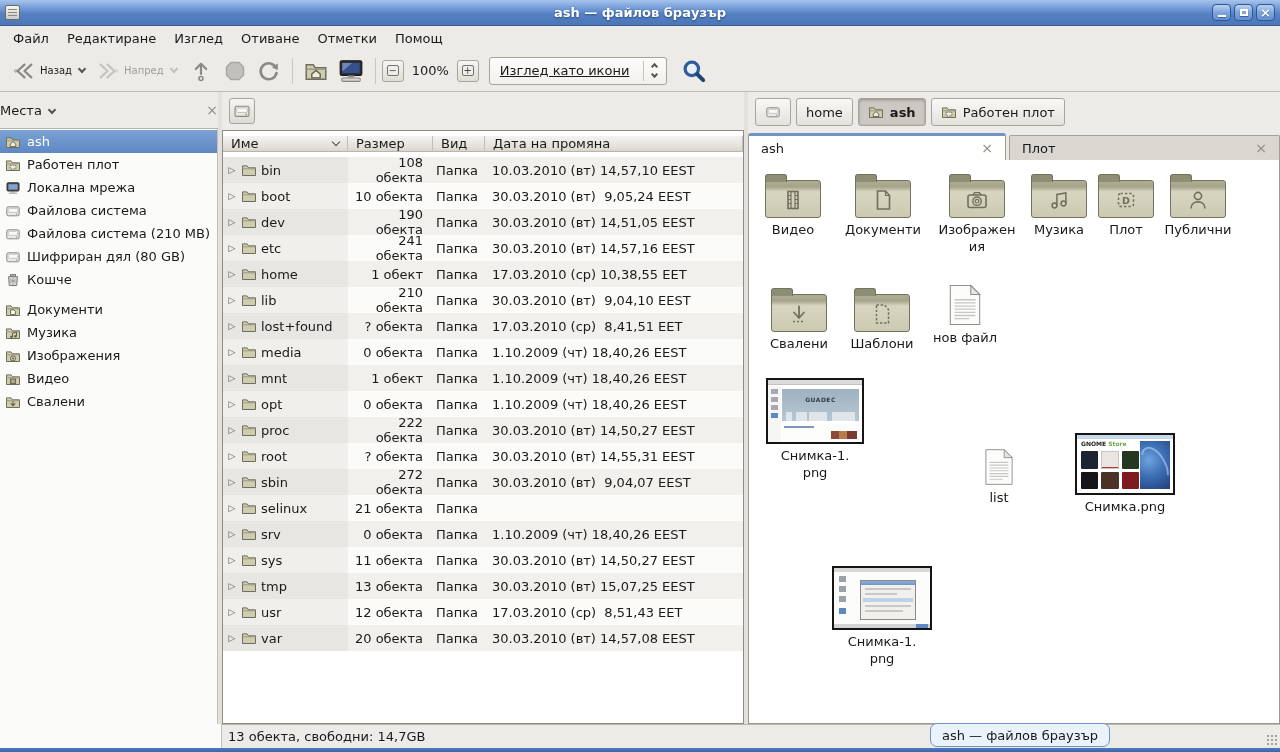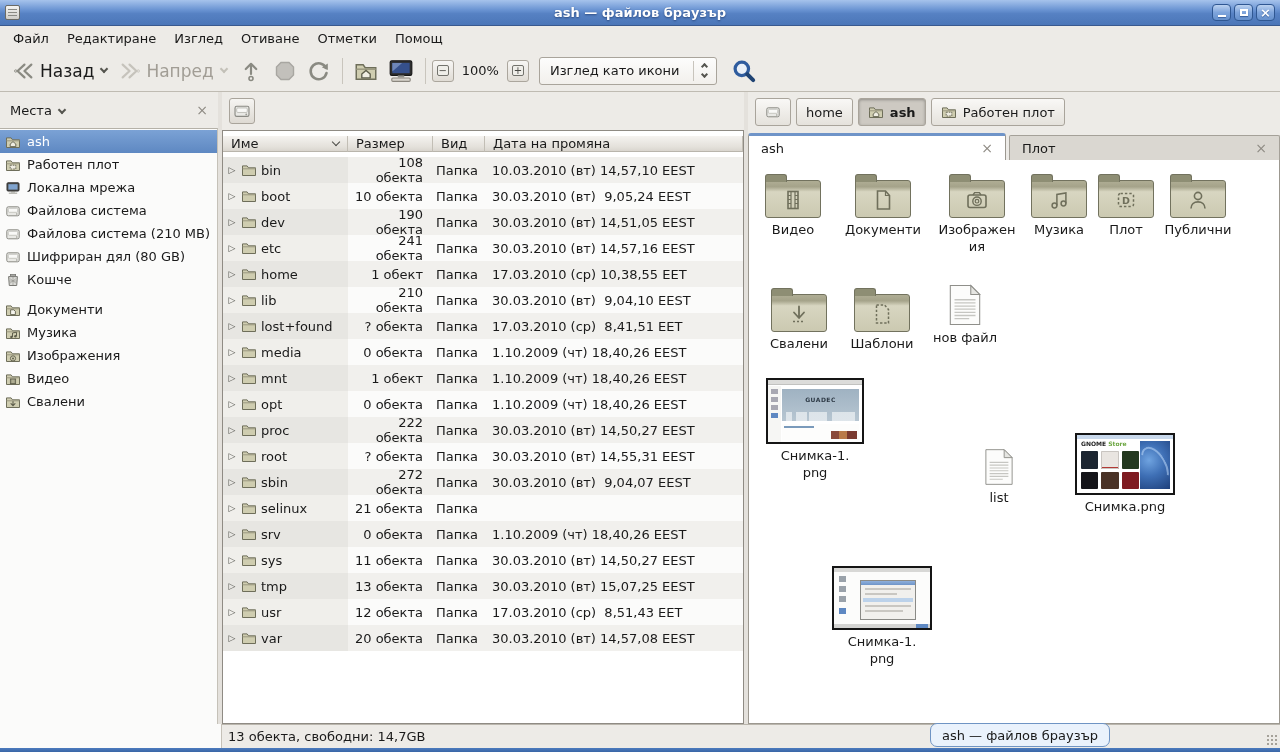--- a/index.html
+++ b/index.html
@@ -19,45 +19,45 @@
     background:linear-gradient(#BCD2F0,#7FA5DC 50%,#6590CC);display:flex;align-items:center;justify-content:center;position:relative;}
   .wbtn .g-min{width:8px;height:2px;background:#FFF;margin-top:6px;box-shadow:0 1px 1px #3D64A0;}
   .wbtn .g-max{width:8px;height:7px;border:2px solid #FFF;box-shadow:0 1px 1px #3D64A0;}
   .wbtn .g-close{color:#FFF;font-size:13px;font-weight:bold;line-height:1;text-shadow:0 1px 1px #3D64A0;}
   
   .menubar{height:24px;display:flex;align-items:center;padding-left:4px;}
   .menu-item{padding:3px 9px;}
   
   .toolbar{height:42px;display:flex;align-items:center;padding:0 8px;border-bottom:1px solid #BFBBB2;}
   .tb-btn{display:flex;align-items:center;gap:5px;padding:4px 5px;border-radius:3px;}
-  .tb-label{font-size:17px;}
+  .tb-label{font-size:10px;}
   .disabled .tb-label{color:#A19D95;}
   .chev{width:6px;height:6px;border-right:2px solid #55554F;border-bottom:2px solid #55554F;
     transform:rotate(45deg);margin:-3px 2px 0 2px;}
   .chev.light{border-color:#C3C0B8;}
   .tb-sep{width:1px;height:26px;background:#C9C5BD;margin:0 6px;}
   .zoombtn{width:22px;height:22px;border:1px solid #ABA69D;border-radius:3px;
     background:linear-gradient(#F7F6F4,#E0DCD5);display:flex;align-items:center;justify-content:center;}
   .zoombtn .zbox{width:12px;height:11px;border:1px solid #73736D;border-radius:2px;background:#EFEEE9;
     display:flex;align-items:center;justify-content:center;font-size:10px;line-height:1;color:#4A4A45;}
   .zoom-pct{padding:0 8px;}
   .viewsel{height:28px;min-width:178px;border:1px solid #A9A49B;border-radius:3px;background:linear-gradient(#FDFDFC,#F2F0EC);
     display:flex;align-items:center;margin-left:10px;}
-  .viewsel .vs-label{padding:0 10px;flex:1;}
+  .viewsel .vs-label{padding:0 10px;flex:1;text-decoration:underline;}
   .viewsel .vs-div{width:1px;height:20px;background:#C8C4BC;}
   .viewsel .vs-arrows{width:22px;display:flex;flex-direction:column;align-items:center;gap:3px;}
   .spin-up{width:5px;height:5px;border-left:2px solid #55554F;border-top:2px solid #55554F;transform:rotate(45deg);}
   .spin-dn{width:5px;height:5px;border-right:2px solid #55554F;border-bottom:2px solid #55554F;transform:rotate(45deg);}
   .searchbtn{margin-left:12px;padding:2px;}
   
   .main{display:flex;height:632px;}
   .splitter{width:4px;background:#E4E1DC;}
   
   .sidebar{width:218px;display:flex;flex-direction:column;}
-  .sidebar-header{height:36px;display:flex;align-items:center;padding:0 10px;gap:5px;}
+  .sidebar-header{height:36px;display:flex;align-items:center;padding:0 0;gap:5px;}
   .side-close{margin-left:auto;color:#8F8B84;font-size:14px;line-height:1;}
   .sidebar-list{flex:1;background:#FBFBFA;border-top:1px solid #B5B1A8;border-right:1px solid #C5C1B8;padding-top:1px;}
   .side-item{height:23px;display:flex;align-items:center;gap:6px;padding:0 5px;}
   .side-item.selected{background:linear-gradient(#7BA2D5,#5E88C2);color:#FFF;}
   .si-icon{width:16px;height:16px;flex:0 0 16px;}
   .side-sep{height:7px;}
   
   .treepane{width:522px;display:flex;flex-direction:column;}
   .tree-top{height:38px;display:flex;align-items:center;padding-left:7px;}
   .pane-btn{width:26px;height:26px;border:1px solid #A9A49B;border-radius:3px;

